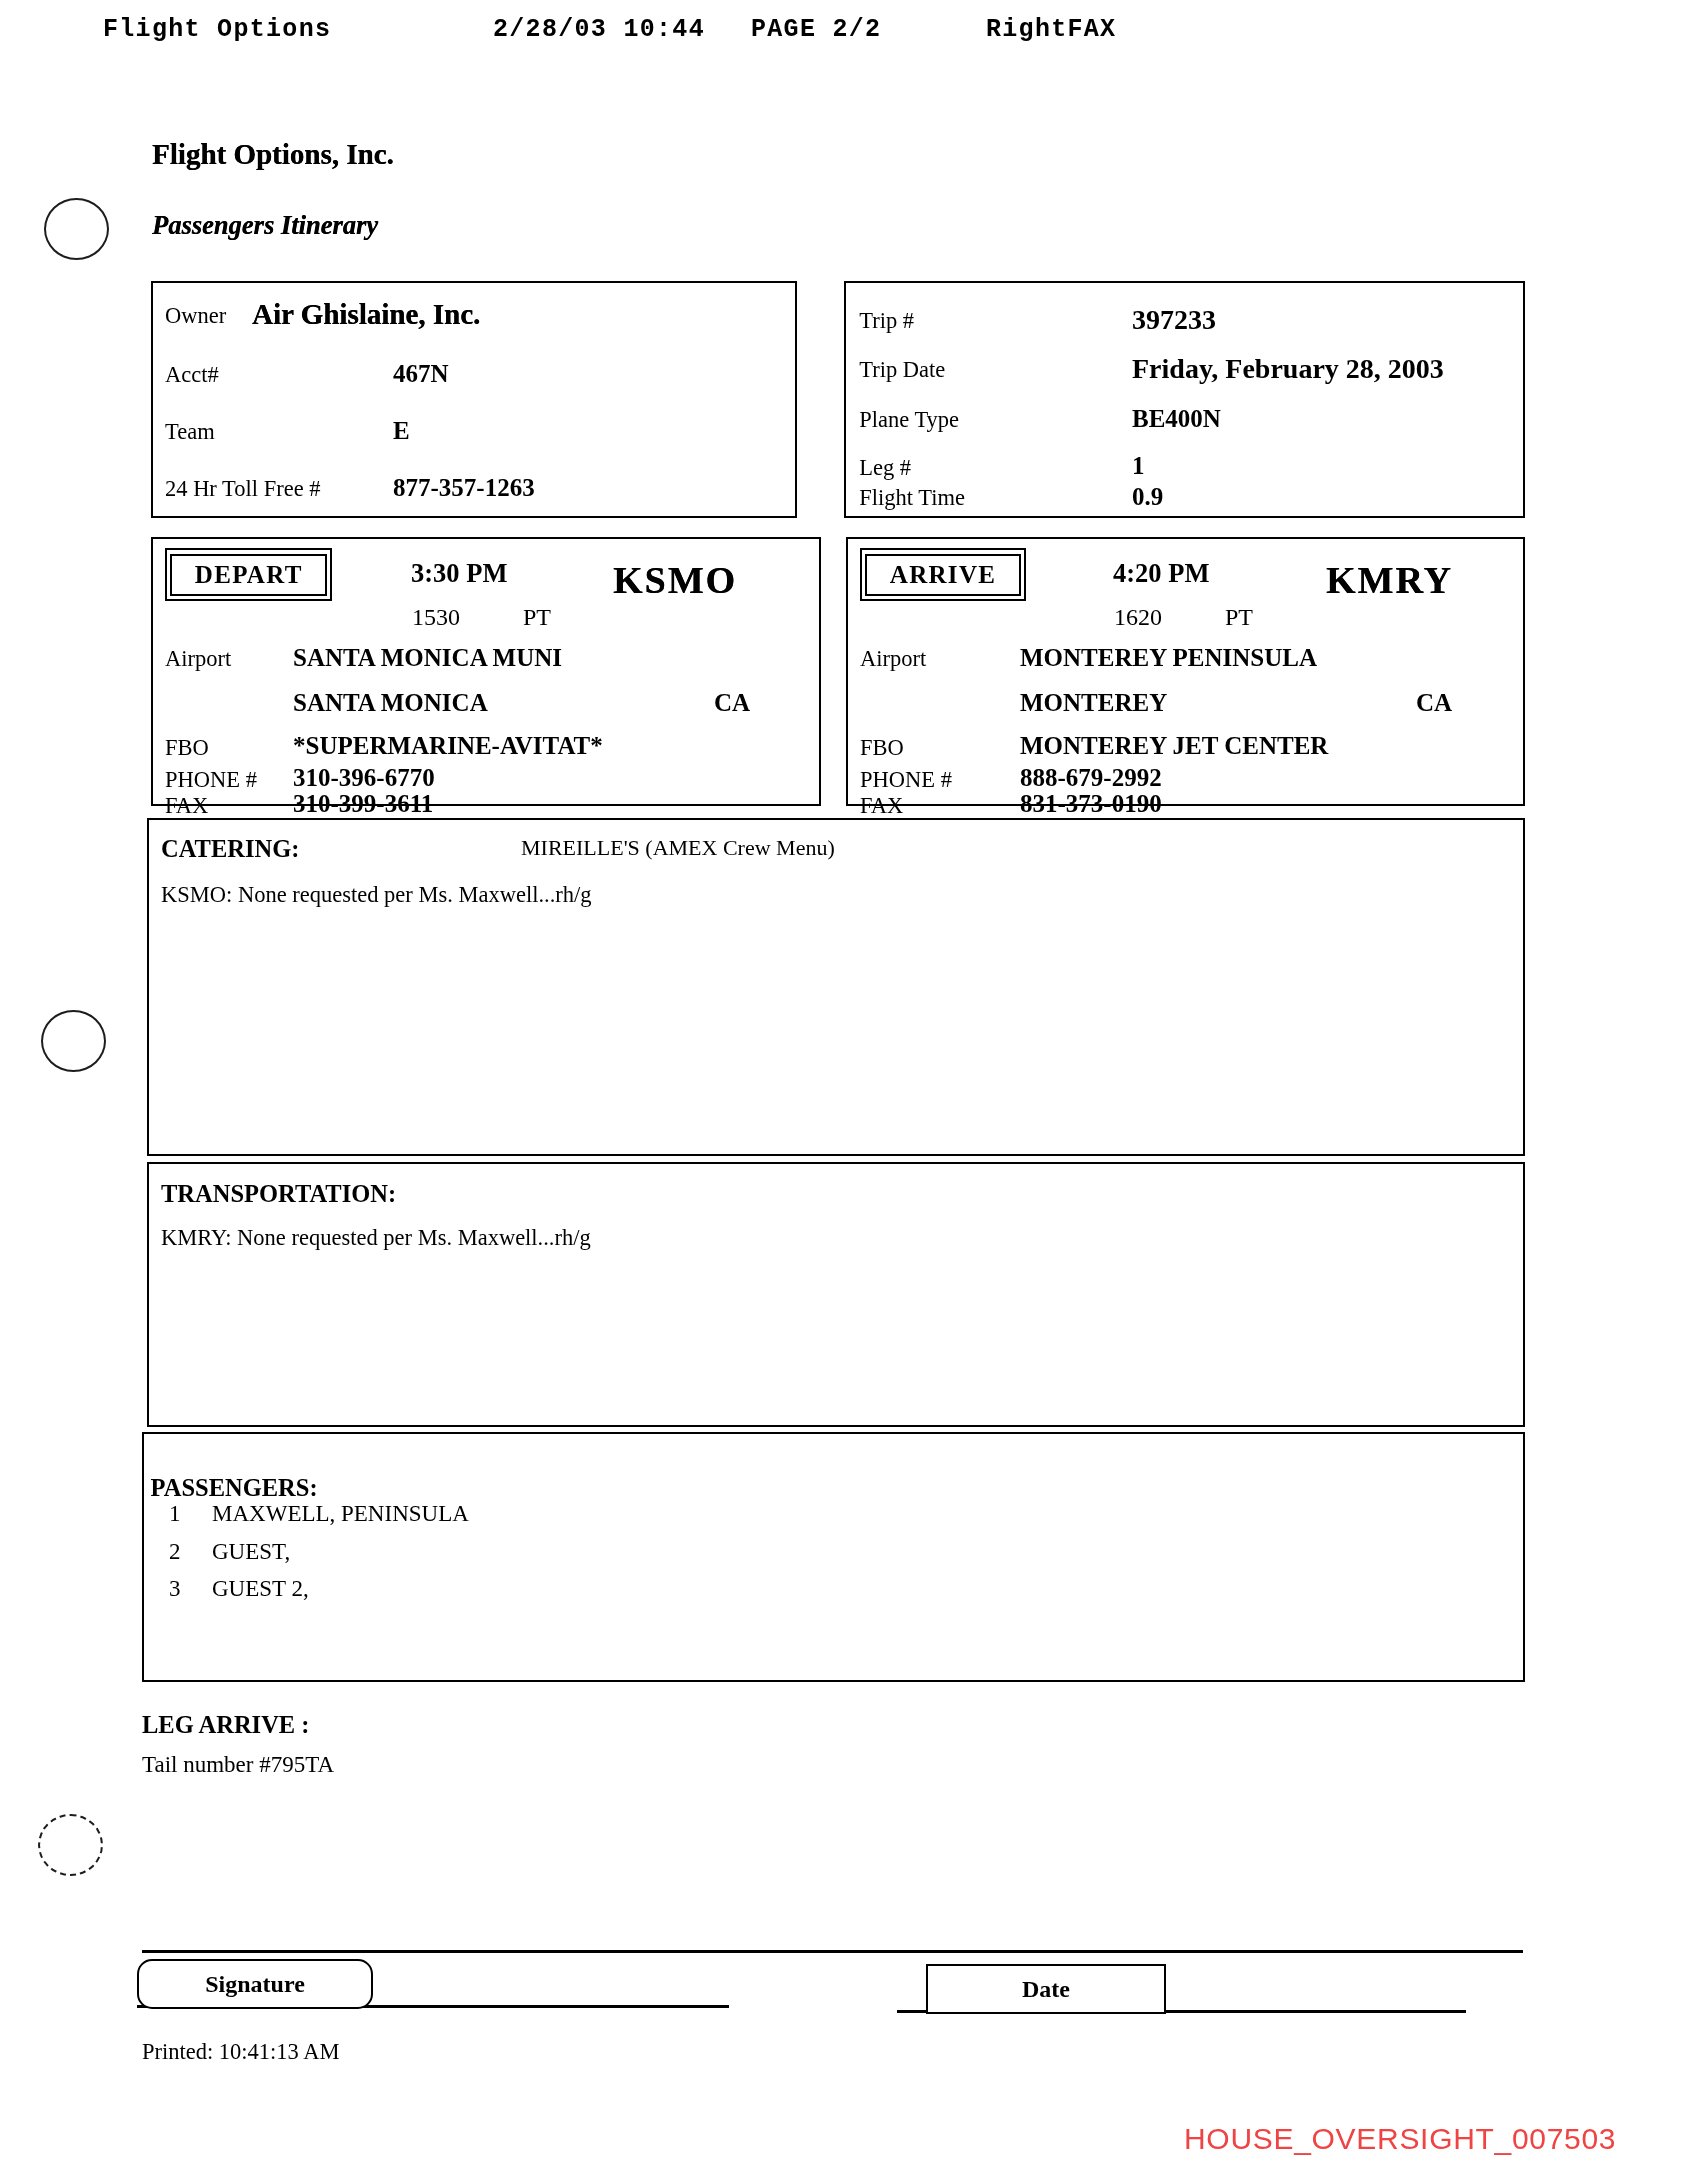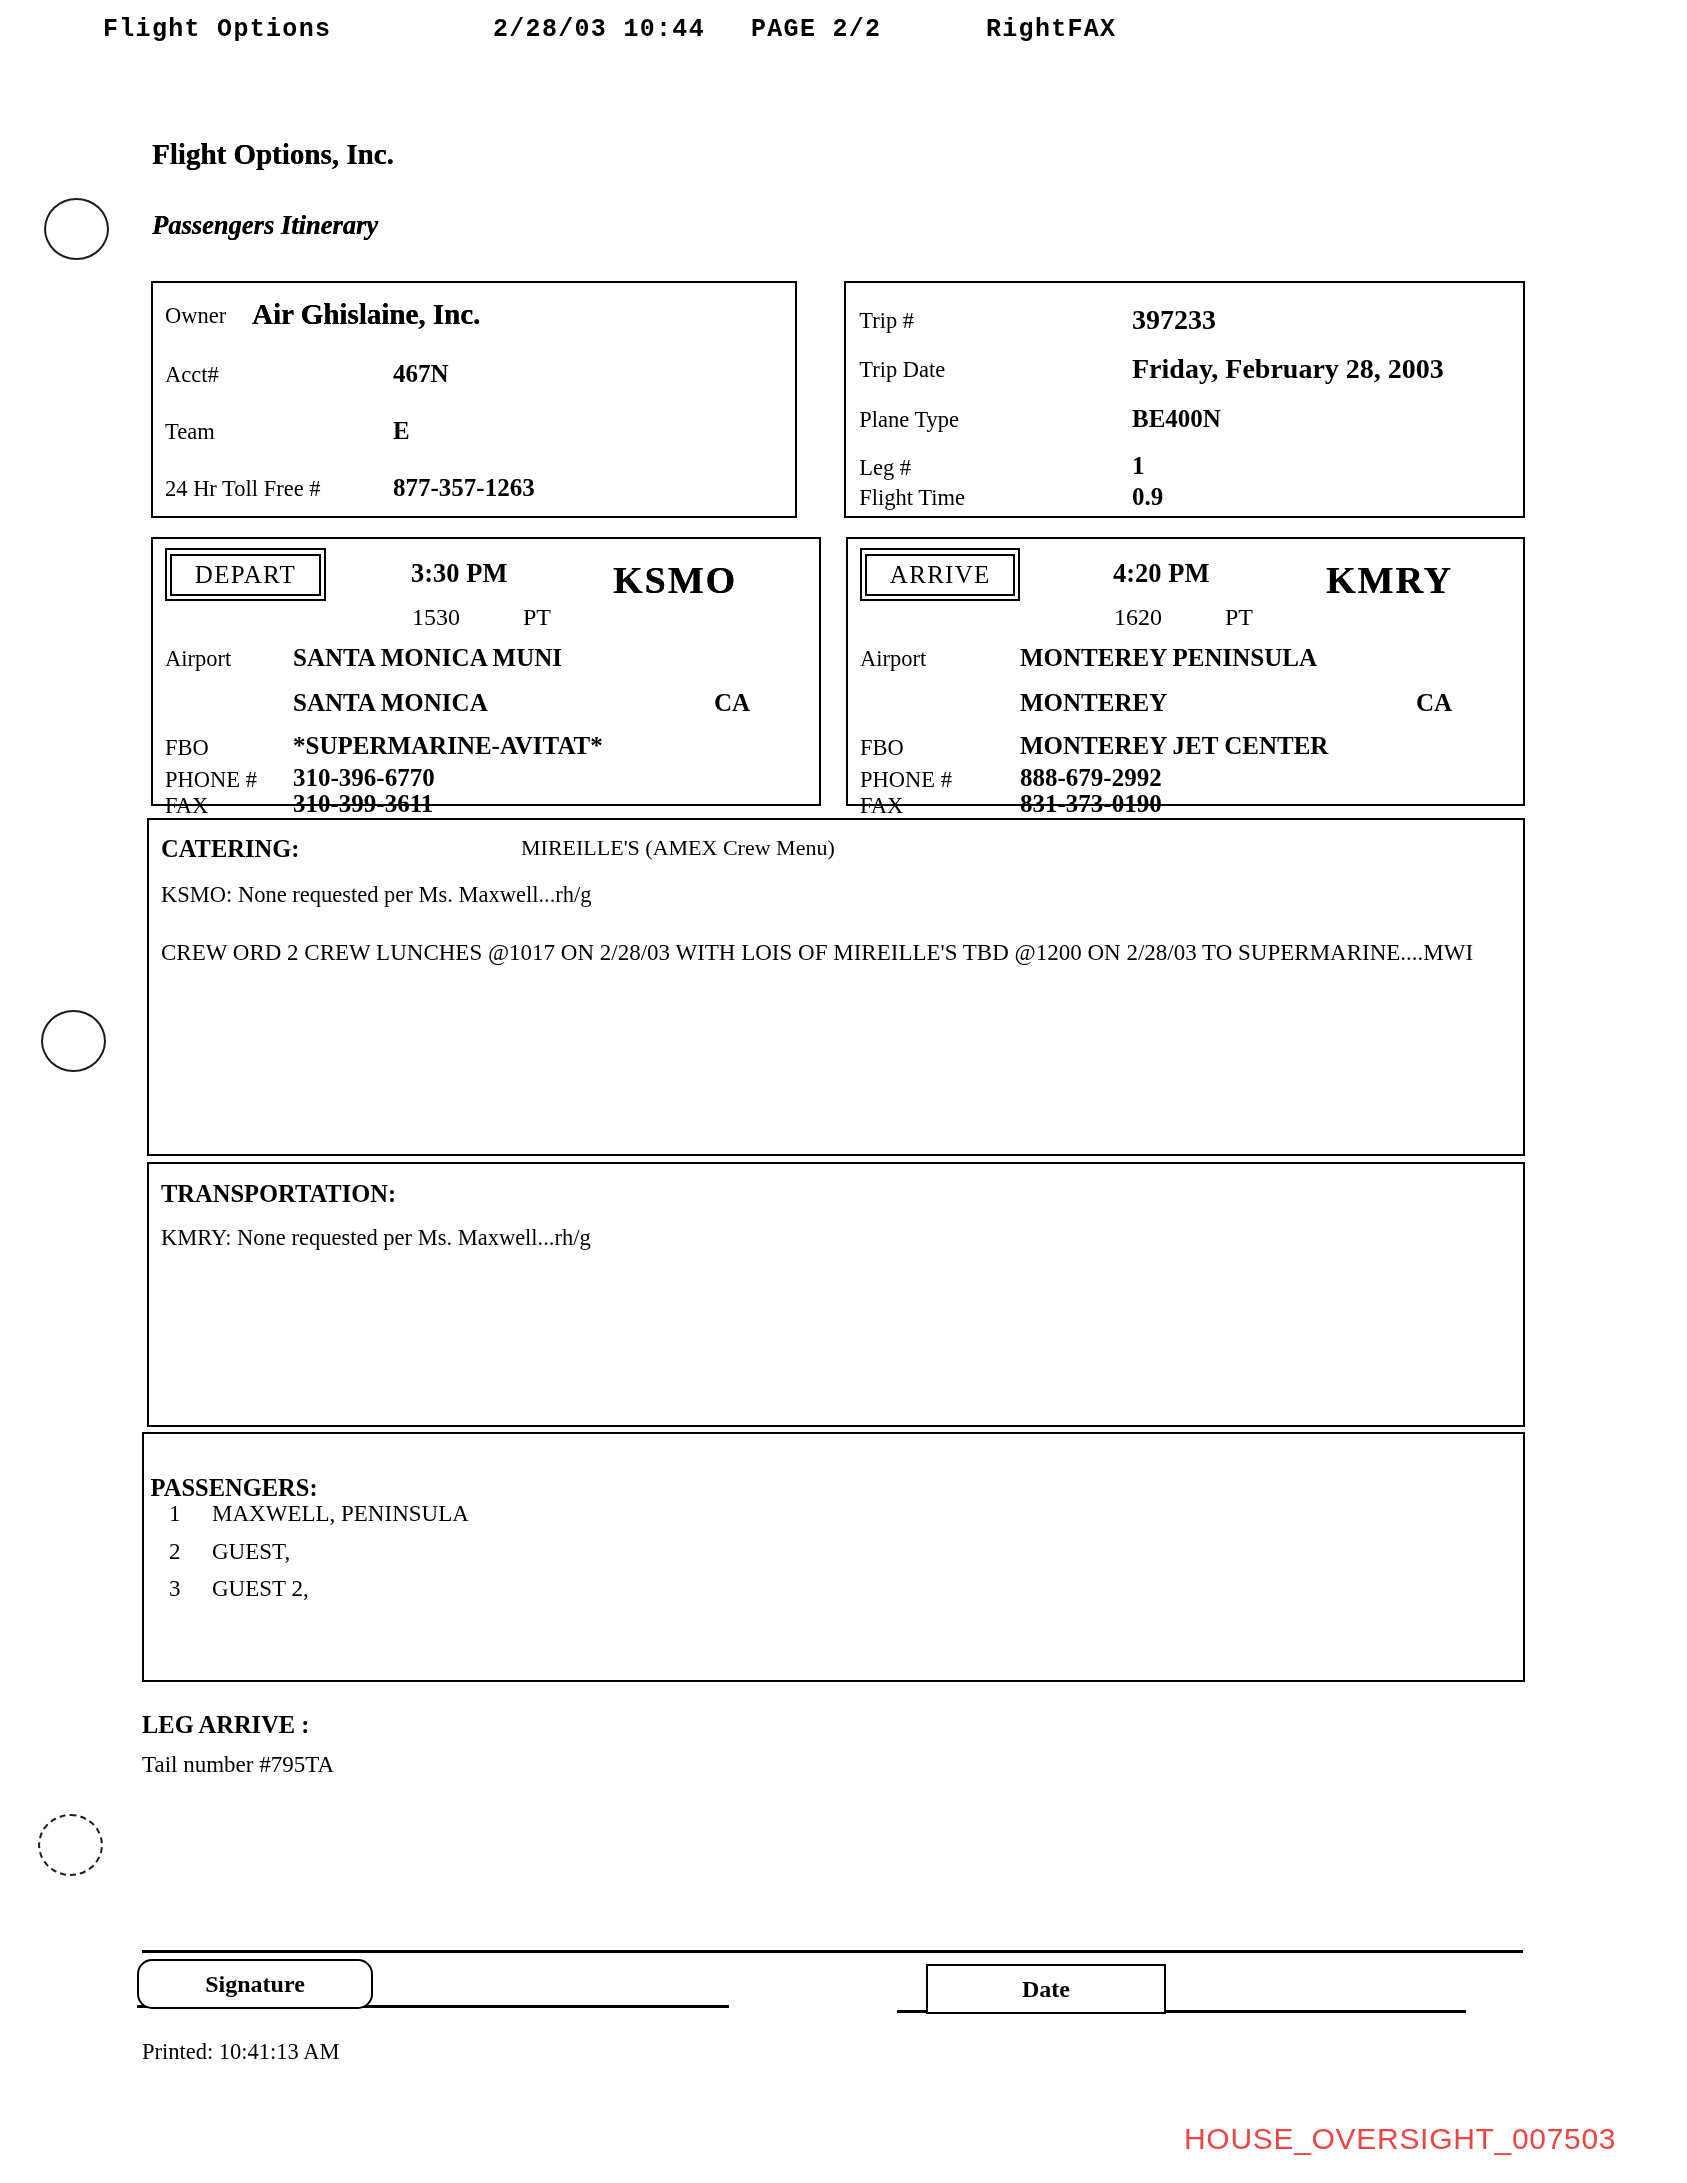--- a/index.html
+++ b/index.html
@@ -12,21 +12,21 @@
     overflow:hidden;
   }
   .abs{position:absolute;}
   .mono{font-family:"Liberation Mono", monospace;font-weight:bold;font-size:25px;letter-spacing:1.3px;}
   .lbl{font-size:22.5px;}
   .val{font-size:25px;font-weight:bold;}
   .box{position:absolute;border:2.6px solid #000;}
   .hole{position:absolute;width:61px;height:58px;border:2.6px solid #1d1d1d;border-radius:50%;background:transparent;}
   .hline{position:absolute;background:#000;height:2.6px;}
   .tag-outer{position:absolute;border:2.6px solid #000;padding:3.3px;}
-  .tag-inner{border:2px solid #000;padding:5.3px 22.5px;font-size:25px;font-weight:normal;letter-spacing:1.3px;text-align:center;}
+  .tag-inner{border:2px solid #000;padding:5.3px 22.5px;font-size:25px;font-weight:bold;letter-spacing:1.3px;text-align:center;}
   .bigcode{font-size:38px;font-weight:bold;letter-spacing:2px;}
   .sig-box{position:absolute;border:2.6px solid #000;display:flex;align-items:center;justify-content:center;font-size:24px;font-weight:bold;background:#fff;}
   .stamp{font-family:"Liberation Sans", sans-serif;font-size:30px;color:#ef4444;letter-spacing:0.7px;}
   
   .logo{position:absolute;left:847px;top:126px;width:569px;height:142px;}
   .logo-ellipse{position:absolute;left:66px;top:12px;width:377px;height:109px;border:8.6px solid #000;border-radius:50%;transform:rotate(-17deg);}
   .logo-arrow{position:absolute;left:486px;top:-1.3px;width:0;height:0;border-left:30px solid #000;border-top:10.6px solid transparent;border-bottom:17px solid transparent;transform:rotate(-28deg);}
   .logo-curl{position:absolute;left:390px;top:5.3px;width:53px;height:79px;border:7.3px solid transparent;border-right-color:#000;border-radius:50%;transform:rotate(8deg);}
   .logo-flight{position:absolute;left:2.6px;top:54px;font-size:31px;font-weight:bold;letter-spacing:11.2px;font-family:"Liberation Sans", sans-serif;}
   .logo-optionsbox{position:absolute;left:225px;top:50px;width:329px;height:42px;background:#000;display:flex;align-items:center;justify-content:center;}
@@ -112,21 +112,20 @@
     <span class="abs lbl" style="left:12px;top:228px;">PHONE #</span>
     <span class="abs val" style="left:172px;top:225px;">888-679-2992</span>
     <span class="abs lbl" style="left:12px;top:254px;">FAX</span>
     <span class="abs val" style="left:172px;top:251px;">831-373-0190</span>
   </div>
 
   <div class="box" style="left:147px;top:818px;width:1374px;height:334px;">
     <span class="abs" style="left:12px;top:14.6px;font-size:24.5px;font-weight:bold;">CATERING:</span>
     <span class="abs" style="left:372px;top:14.6px;font-size:22px;">MIREILLE'S (AMEX Crew Menu)</span>
     <span class="abs" style="left:12px;top:62px;font-size:22.5px;">KSMO: None requested per Ms. Maxwell...rh/g</span>
-    <span class="abs" style="left:12px;top:120px;font-size:23px;">CREW ORD 2 CREW LUNCHES @1017 ON 2/28/03 WITH LOIS OF MIREILLE'S TBD @1200 ON 2/28/03 TO SUPERMARINE....MWI</span>
   </div>
 
   <div class="box" style="left:147px;top:1162px;width:1374px;height:261px;">
     <span class="abs" style="left:12px;top:16px;font-size:24.5px;font-weight:bold;">TRANSPORTATION:</span>
     <span class="abs" style="left:12px;top:61px;font-size:22.5px;">KMRY: None requested per Ms. Maxwell...rh/g</span>
   </div>
 
   <div class="box" style="left:142px;top:1432px;width:1379px;height:246px;">
     <span class="abs" style="left:6.6px;top:14.6px;font-size:24.5px;font-weight:bold;margin-top:25px;">PASSENGERS:</span>
     <div class="abs" style="left:25px;top:67px;font-size:23px;">

